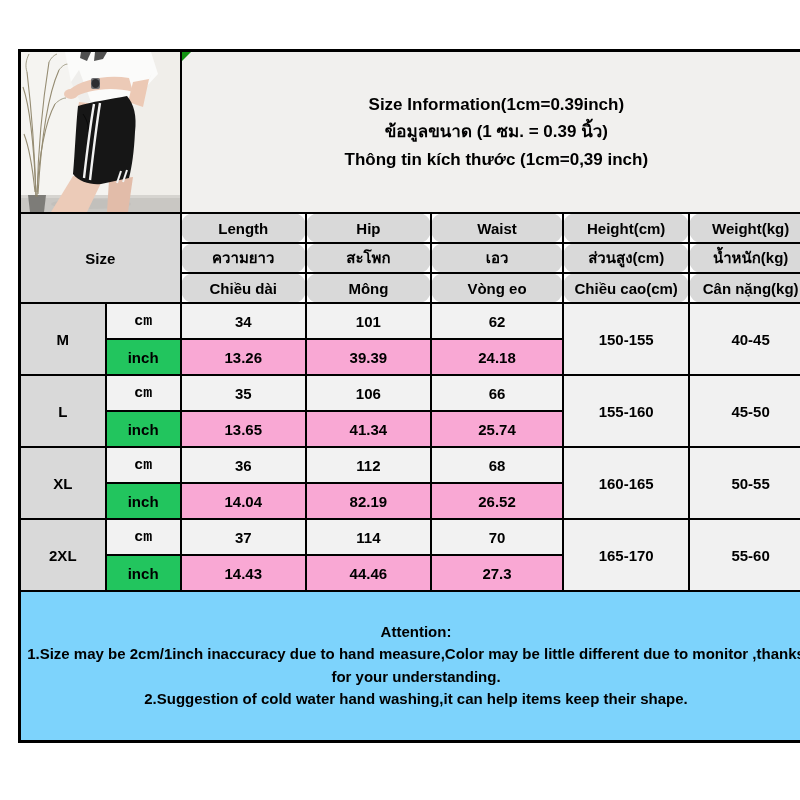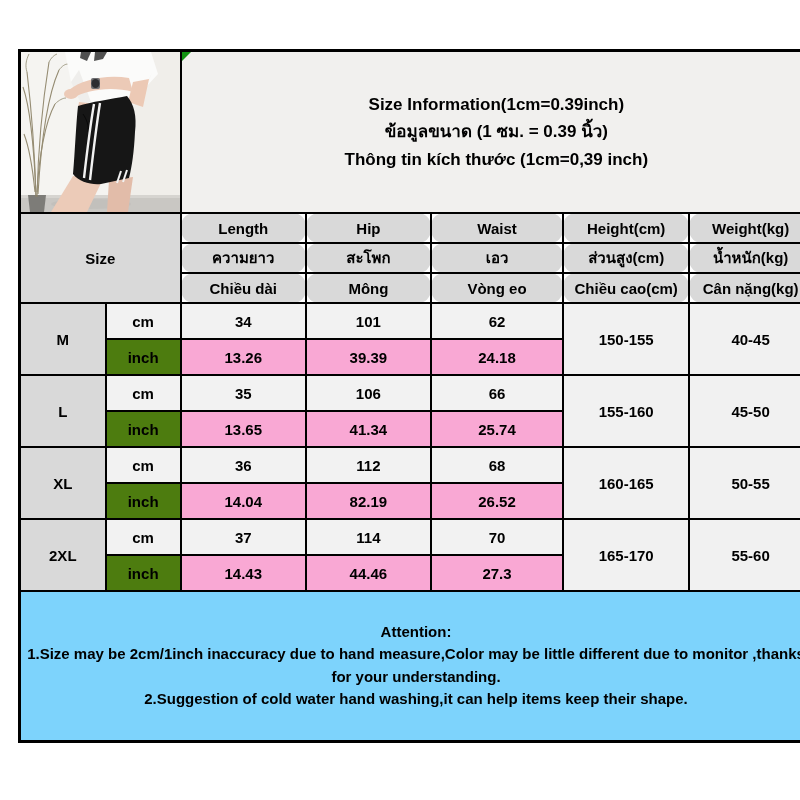--- a/index.html
+++ b/index.html
@@ -18,22 +18,22 @@
   .row-attn{height:150px;}
   .c-photo{padding:0;background:#f5f4f1;}
   .c-photo svg{display:block;}
   .c-title{background:#f1f0ee;position:relative;}
   .c-title .t-line{font-size:17px;font-weight:bold;line-height:1.62;}
   .green-marker{position:absolute;left:0;top:0;width:0;height:0;
     border-top:9px solid #119211;border-right:9px solid transparent;}
   .c-size{background:#d9d9d9;font-size:28px;font-weight:bold;}
   .c-head{background:#d9d9d9;border-radius:13px;}
   .c-sizelabel{background:#d9d9d9;font-size:16px;}
-  .unit-cm{background:#f2f2f2;}
-  .unit-inch{background:#4d7c0f;}
+  .unit-cm{background:#f2f2f2;font-family:Liberation Mono, monospace;}
+  .unit-inch{background:#22c55e;}
   .v-cm{background:#f2f2f2;}
   .v-inch{background:#f9a8d4;}
   .c-range{background:#f1f1f1;}
   .c-attn{background:#7dd3fc;text-align:left;vertical-align:top;
     font-weight:normal;font-size:15px;line-height:1.5;padding:3px 5px 0 4px;}
 </style>
 </head>
 <body>
 
 <div class="page">

